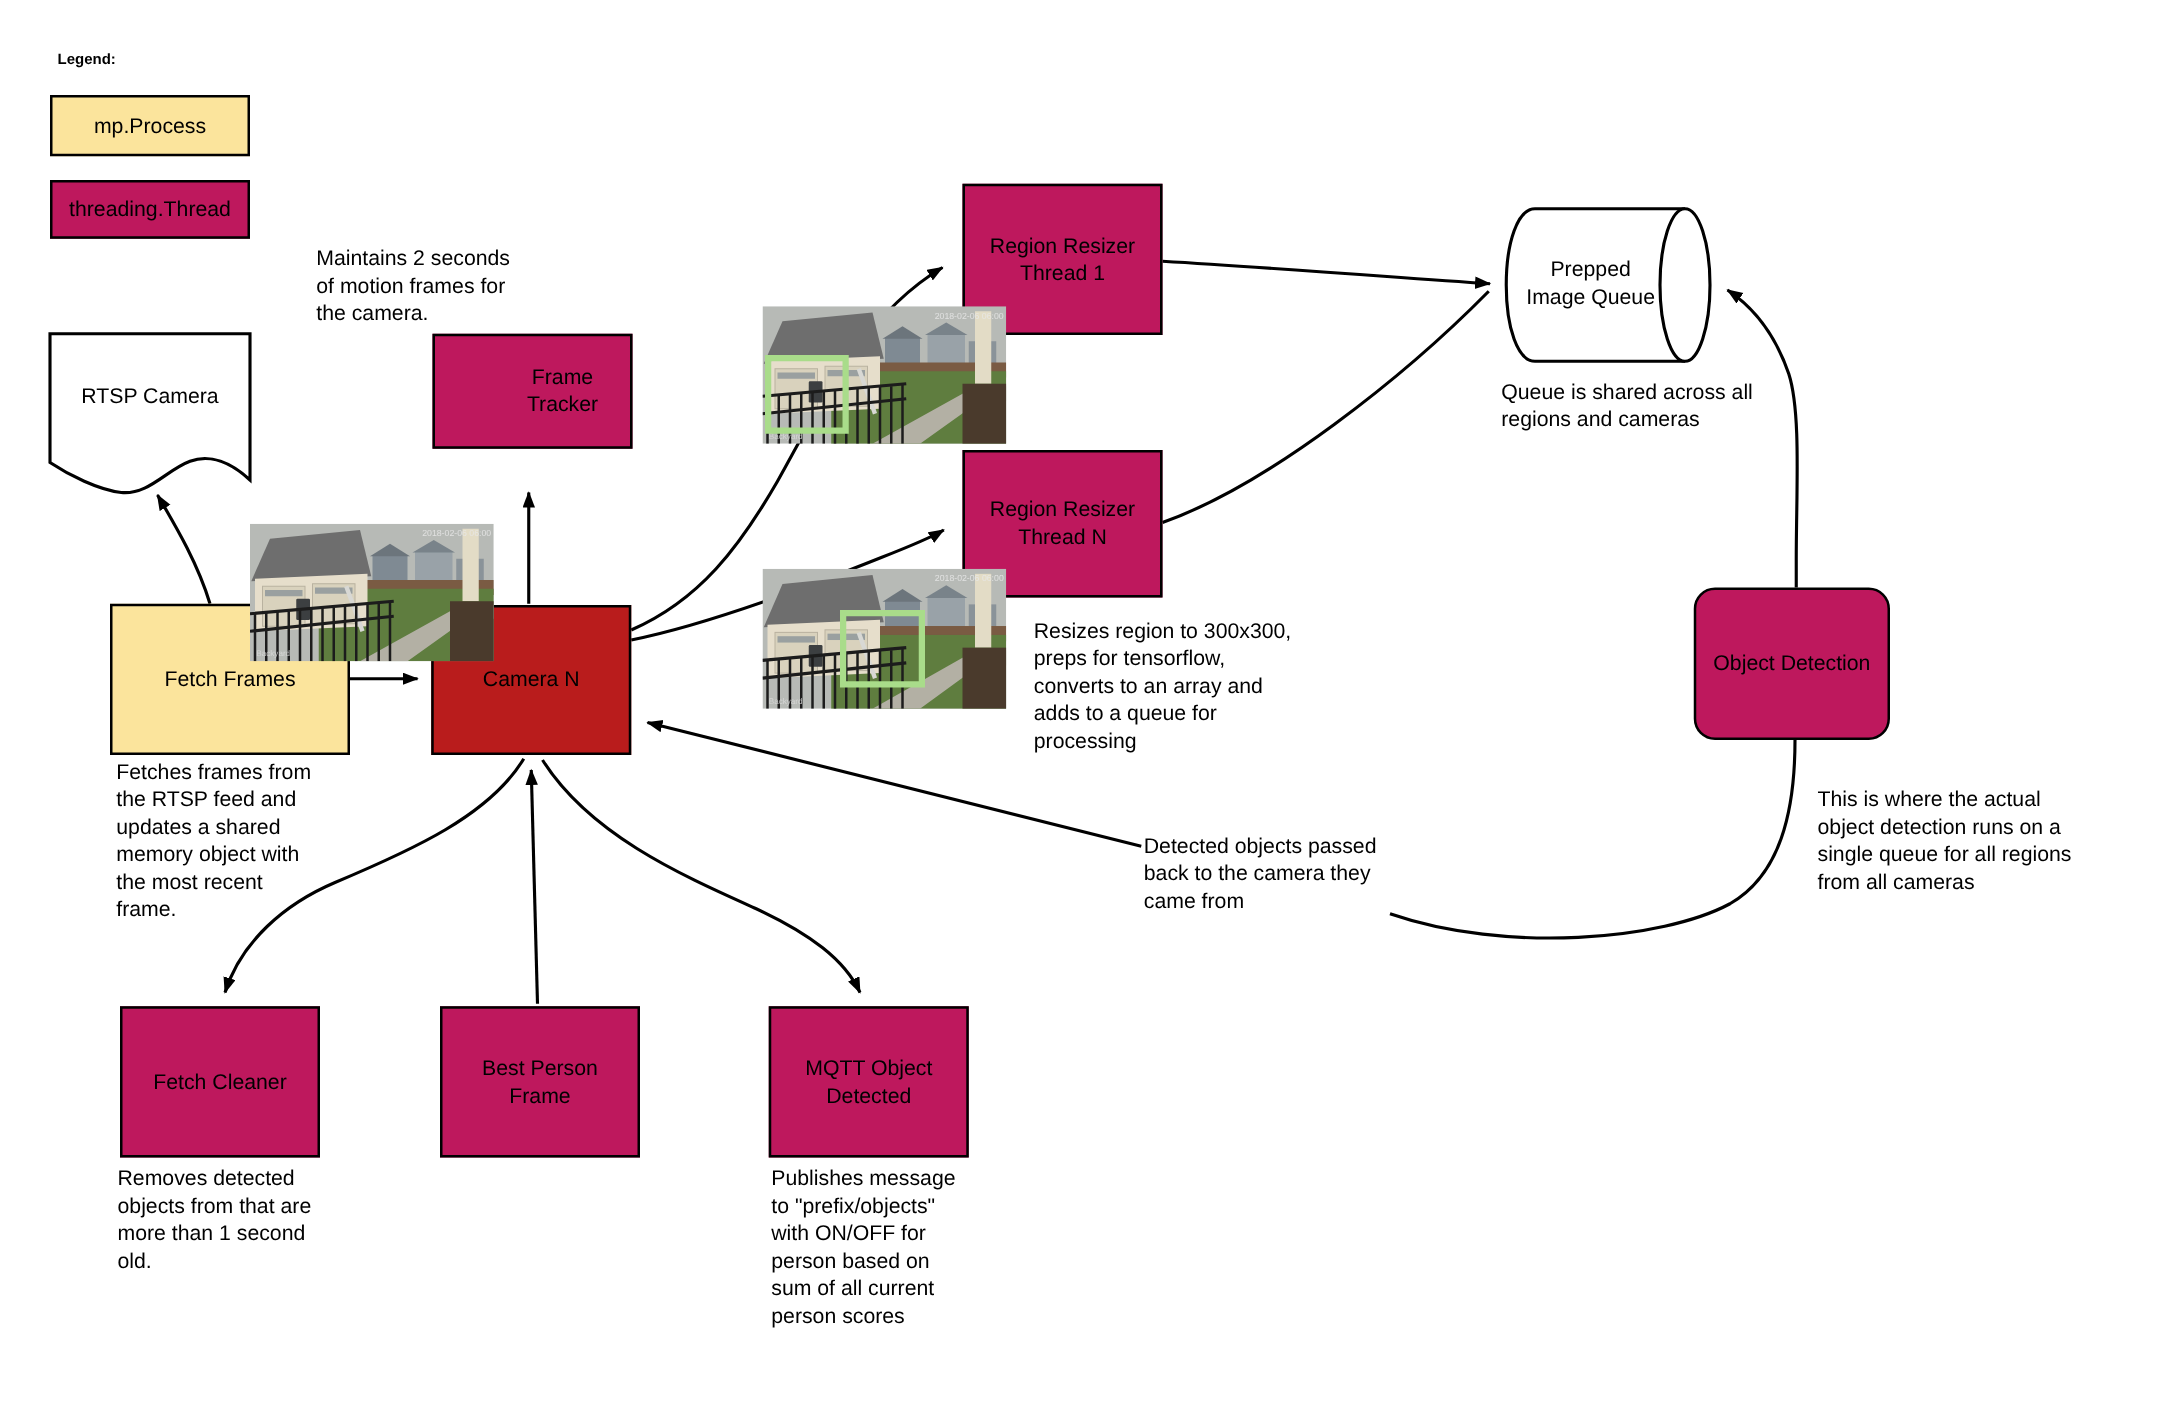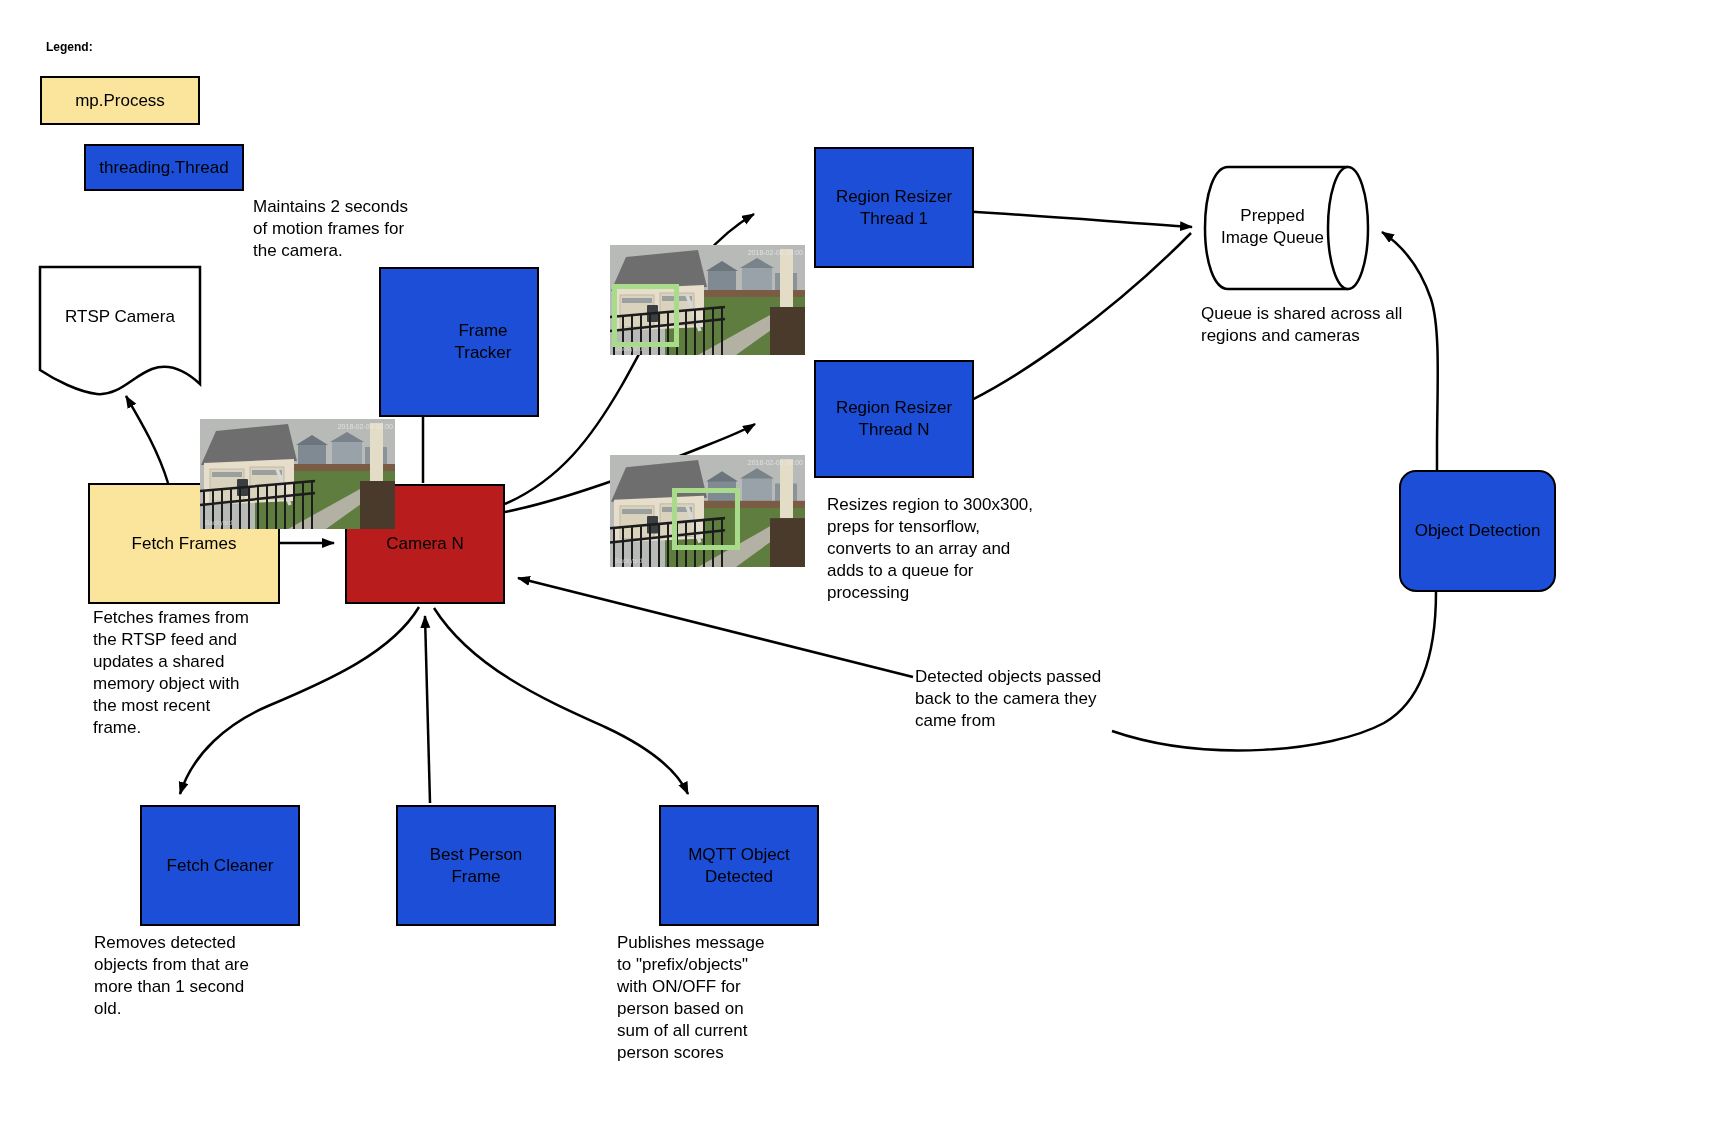--- a/index.html
+++ b/index.html
@@ -8,21 +8,21 @@
     font-family:"Liberation Sans","DejaVu Sans",sans-serif;color:#000;
   }
   .layer{position:absolute;left:0;top:0;}
   #connectors{z-index:1;}
   .node{
     position:absolute;z-index:2;border:2.5px solid #000;box-sizing:border-box;
     display:flex;align-items:center;justify-content:center;text-align:center;
     font-size:17px;line-height:1.28;white-space:pre-line;
   }
   .node.process{background:#fbe49c;}
-  .node.thread{background:#1d4ed8;margin-left:44px;}
+  .node.thread{background:#be185d;}
   .node.camera{background:#b91c1c;}
   .shape-label{
     position:absolute;z-index:2;display:flex;align-items:center;justify-content:center;
     text-align:center;font-size:17px;line-height:1.28;white-space:pre-line;
   }
   .shape-svg{position:absolute;z-index:2;}
   .legend-title{position:absolute;z-index:2;font-size:12px;font-weight:bold;}
   .note{
     position:absolute;z-index:2;font-size:17px;line-height:22px;white-space:pre-line;
   }
@@ -60,21 +60,21 @@
 
   <div class="legend-title" style="left:46px;top:40px;">Legend:</div>
   <div class="node process" style="left:40px;top:76px;width:160px;height:49px;">mp.Process</div>
   <div class="node thread" style="left:40px;top:144px;width:160px;height:47px;">threading.Thread</div>
 
   <svg class="shape-svg" style="left:35px;top:262px;" width="172" height="145" viewBox="0 0 172 145">
     <path d="M 5 5 L 165 5 L 165 122 C 150 108 133 101 117 107 C 98 114 84 134 62 132 C 44 130 20 118 5 108 Z" fill="#ffffff" stroke="#000" stroke-width="2.5"></path>
   </svg>
   <div class="shape-label" style="left:40px;top:292px;width:160px;height:50px;">RTSP Camera</div>
 
-  <div class="node thread" style="left:335px;top:267px;width:160px;height:150px;padding-left:48px;">Frame Tracker</div>
+  <div class="node thread" style="left:346px;top:267px;width:160px;height:92px;padding-left:48px;">Frame Tracker</div>
   <div class="node process" style="left:88px;top:483px;width:192px;height:121px;">Fetch Frames</div>
   <div class="node camera" style="left:345px;top:484px;width:160px;height:120px;">Camera N</div>
   <div class="node thread" style="left:770px;top:147px;width:160px;height:121px;">Region Resizer
 Thread 1</div>
   <div class="node thread" style="left:770px;top:360px;width:160px;height:118px;">Region Resizer
 Thread N</div>
   <div class="node thread" style="left:1355px;top:470px;width:157px;height:122px;border-radius:17px;">Object Detection</div>
   <div class="node thread" style="left:96px;top:805px;width:160px;height:121px;">Fetch Cleaner</div>
   <div class="node thread" style="left:352px;top:805px;width:160px;height:121px;">Best Person
 Frame</div>
@@ -97,20 +97,24 @@
 memory object with
 the most recent
 frame.</div>
   <div class="note" style="left:827px;top:494px;width:230px;">Resizes region to 300x300,
 preps for tensorflow,
 converts to an array and
 adds to a queue for
 processing</div>
   <div class="note" style="left:1201px;top:303px;width:240px;">Queue is shared across all
 regions and cameras</div>
+  <div class="note" style="left:1454px;top:629px;width:240px;">This is where the actual
+object detection runs on a
+single queue for all regions
+from all cameras</div>
   <div class="note" style="left:915px;top:666px;width:210px;">Detected objects passed
 back to the camera they
 came from</div>
   <div class="note" style="left:94px;top:932px;width:180px;">Removes detected
 objects from that are
 more than 1 second
 old.</div>
   <div class="note" style="left:617px;top:932px;width:180px;">Publishes message
 to "prefix/objects"
 with ON/OFF for

